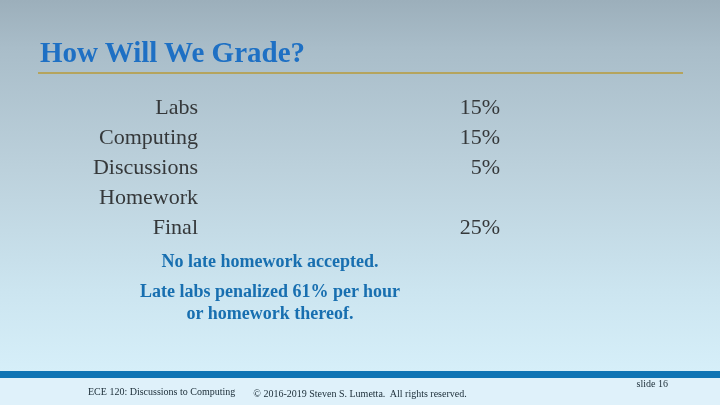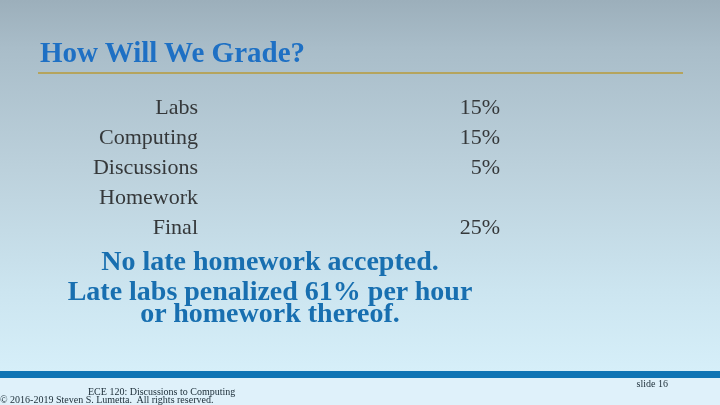--- a/index.html
+++ b/index.html
@@ -65,21 +65,21 @@
     text-align: right;
   }
   .notes {
     position: absolute;
     left: 40px;
     top: 250px;
     width: 460px;
     text-align: center;
     color: var(--note-blue);
     font-weight: bold;
-    font-size: 28px;
+    font-size: 18px;
     line-height: 22px;
   }
   .note-block { margin-bottom: 8px; }
   .footer-bar {
     position: absolute;
     left: 0;
     top: 371px;
     width: 720px;
     height: 7px;
     background: var(--footer-bar-blue);
@@ -97,21 +97,22 @@
   .footer-course {
     position: absolute;
     left: 88px;
     top: 8px;
     white-space: pre;
   }
   .footer-copyright {
     position: absolute;
     left: 0;
     right: 0;
-    top: 16px;
+    top: 10px;
+    text-align: center;
     white-space: pre;
   }
   .footer-slide-number {
     position: absolute;
     right: 52px;
     top: 0;
     white-space: pre;
   }
 </style>
 </head>

